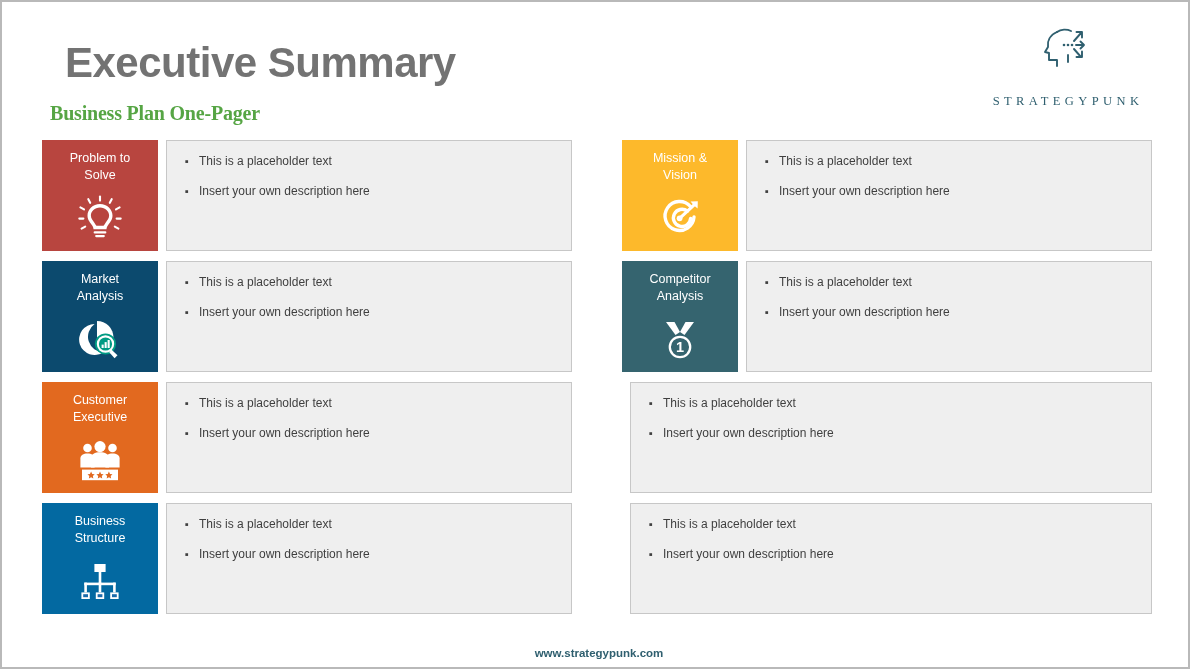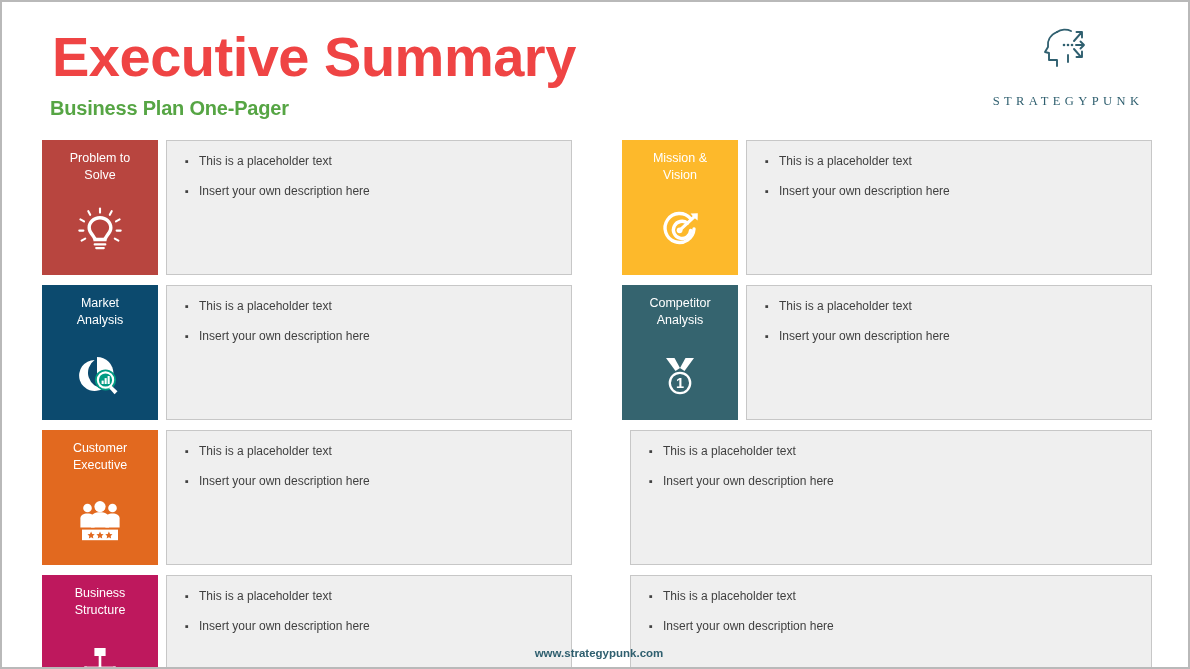--- a/index.html
+++ b/index.html
@@ -14,26 +14,26 @@
     width:1190px;height:669px;
     box-sizing:border-box;
     border:2px solid #b9b9b9;
     background:#ffffff;
     overflow:hidden;
   }
 
   
   .header{position:absolute;left:46px;top:22px;}
   .title{
-    font-size:56px;font-weight:bold;color:#ef4444;
-    letter-spacing:-0.5px;line-height:1.05;margin:4px;
+    font-size:42px;font-weight:bold;color:#737373;
+    letter-spacing:-0.5px;line-height:1.05;margin:17px;
   }
   .subtitle{
     font-size:20px;font-weight:bold;color:#56a544;
-    margin:10px 0 0 2px;letter-spacing:-0.2px;
+    margin:10px 0 0 2px;letter-spacing:-0.2px;font-family:Liberation Serif, serif;
   }
 
   
   .logo{
     position:absolute;right:32px;top:20px;
     width:180px;text-align:center;color:#2f5f6f;
   }
   .logo-mark{height:48px;display:flex;align-items:center;justify-content:center;}
   .logo-word{
     margin-top:24px;font-family:"Liberation Serif", serif;
@@ -43,21 +43,21 @@
 
   
   .grid{
     position:absolute;left:40px;top:138px;
     width:1110px;
     display:grid;
     grid-template-columns:1fr 1fr;
     column-gap:50px;
     row-gap:10px;
   }
-  .card{display:flex;height:135px;}
+  .card{display:flex;height:111px;}
   .tile{
     width:116px;flex:0 0 116px;
     display:flex;flex-direction:column;align-items:center;
     justify-content:flex-start;
     color:#ffffff;box-sizing:border-box;
     padding-top:10px;
   }
   .tile-label{
     font-size:12.5px;line-height:1.38;text-align:center;
     font-weight:400;padding:0 4px;
@@ -287,21 +287,21 @@
           <span class="bullet-text">This is a placeholder text</span>
         </div>
         <div class="bullet-row">
           <span class="bullet-mark">▪</span>
           <span class="bullet-text">Insert your own description here</span>
         </div>
       </div>
     </div>
 
     <div class="card">
-      <div class="tile" style="background:#be185d">
+      <div class="tile" style="background:#0369a1">
         <div class="tile-label">
           <span>Business</span><br>
           <span>Structure</span>
         </div>
         <div class="tile-icon">
           <svg width="46" height="44" viewBox="0 0 46 44" fill="#ffffff">
             <rect x="17.4" y="5" width="11.2" height="8"></rect>
             <rect x="4.4" y="33.4" width="8.4" height="6.6"></rect>
             <rect x="18.8" y="33.4" width="8.4" height="6.6"></rect>
             <rect x="33.2" y="33.4" width="8.4" height="6.6"></rect>

